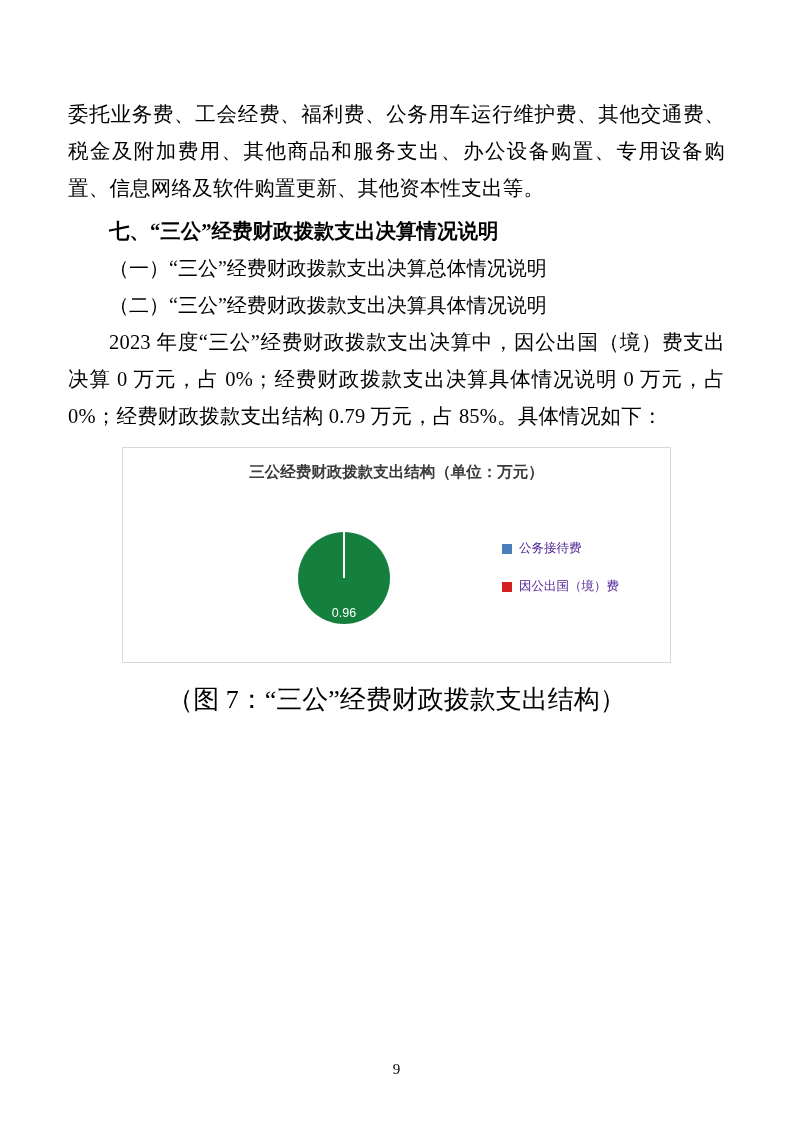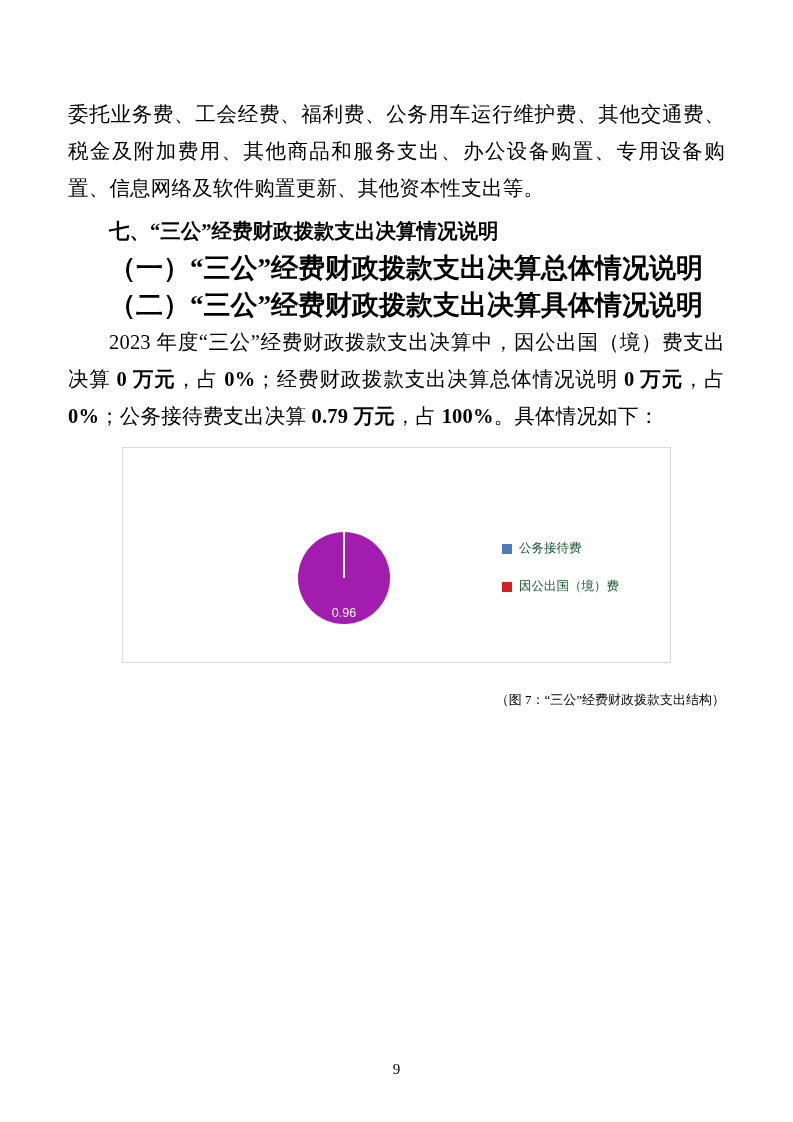--- a/index.html
+++ b/index.html
@@ -29,33 +29,33 @@
     line-height: 37px;
     text-align: justify;
     text-justify: inter-ideograph;
     letter-spacing: 0.2px;
     margin: 0;
   }
   .indent2 {
     text-indent: 41px;
   }
   .bold {
-    font-weight: bold;
+    font-weight: normal;
   }
   .heading {
     font-size: 20.5px;
     line-height: 37px;
     font-weight: bold;
     text-indent: 41px;
     margin: 0;
   }
   .subheading {
-    font-size: 27px;
+    font-size: 20px;
     line-height: 37px;
-    font-weight: bold;
+    font-weight: normal;
     text-indent: 41px;
     margin: 0;
   }
   .blockgap { height: 6px; }
 
   
   .chart-box {
     margin: 12px auto 0 auto;
     width: 549px;
     height: 216px;
@@ -79,21 +79,21 @@
     position: absolute;
     left: 175px;
     top: 84px;
     width: 92px;
     height: 92px;
   }
   .pie {
     width: 92px;
     height: 92px;
     border-radius: 50%;
-    background: #a21caf;
+    background: #15803d;
     position: relative;
   }
   .pie-slit {
     position: absolute;
     left: 50%;
     top: 0;
     width: 2px;
     height: 46px;
     background: #ffffff;
     transform: translateX(-1px);
@@ -112,33 +112,33 @@
     position: absolute;
     right: 18px;
     top: 92px;
     width: 150px;
   }
   .legend-row {
     display: flex;
     align-items: center;
     margin-bottom: 21px;
     font-size: 12.5px;
-    color: #14532d;
+    color: #4c1d95;
     font-family: "Liberation Serif", "DejaVu Serif", serif;
   }
   .legend-swatch {
     width: 10px;
     height: 10px;
     margin-right: 7px;
     flex: 0 0 auto;
   }
   .fig-caption {
     margin-top: 18px;
-    text-align: right;
-    font-size: 13px;
+    text-align: center;
+    font-size: 26px;
     line-height: 37px;
   }
   .footer-page {
     position: absolute;
     left: 0;
     bottom: 52px;
     width: 100%;
     text-align: center;
     font-size: 15px;
     font-family: "Liberation Serif", "DejaVu Serif", serif;
@@ -154,23 +154,24 @@
 
   <div class="blockgap"></div>
 
   <p class="heading">七、“三公”经费财政拨款支出决算情况说明</p>
 
   <p class="subheading">（一）“三公”经费财政拨款支出决算总体情况说明</p>
 
 
   <p class="subheading">（二）“三公”经费财政拨款支出决算具体情况说明</p>
 
-  <p class="para indent2"><span>2023 年度“三公”经费财政拨款支出决算中，因公出国（境）费支出决算 </span><span class="bold">0 万元</span><span>，占 </span><span class="bold">0%</span><span>；经费财政拨款支出决算总体情况说明 </span><span class="bold">0 万元</span><span>，占 </span><span class="bold">0%</span><span>；公务接待费支出决算 </span><span class="bold">0.79 万元</span><span>，占 </span><span class="bold">100%</span><span>。具体情况如下：</span></p>
+  <p class="para indent2"><span>2023 年度“三公”经费财政拨款支出决算中，因公出国（境）费支出决算 </span><span class="bold">0 万元</span><span>，占 </span><span class="bold">0%</span><span>；经费财政拨款支出决算具体情况说明 </span><span class="bold">0 万元</span><span>，占 </span><span class="bold">0%</span><span>；经费财政拨款支出结构 </span><span class="bold">0.79 万元</span><span>，占 </span><span class="bold">85%</span><span>。具体情况如下：</span></p>
 
   <div class="chart-box">
+    <div class="chart-title">三公经费财政拨款支出结构（单位：万元）</div>
     <div class="pie-wrap">
       <div class="pie">
         <div class="pie-slit"></div>
         <div class="pie-label">0.96</div>
       </div>
     </div>
     <div class="legend">
       <div class="legend-row">
         <span class="legend-swatch" style="background:#4a7ebb"></span>
         <span>公务接待费</span>

